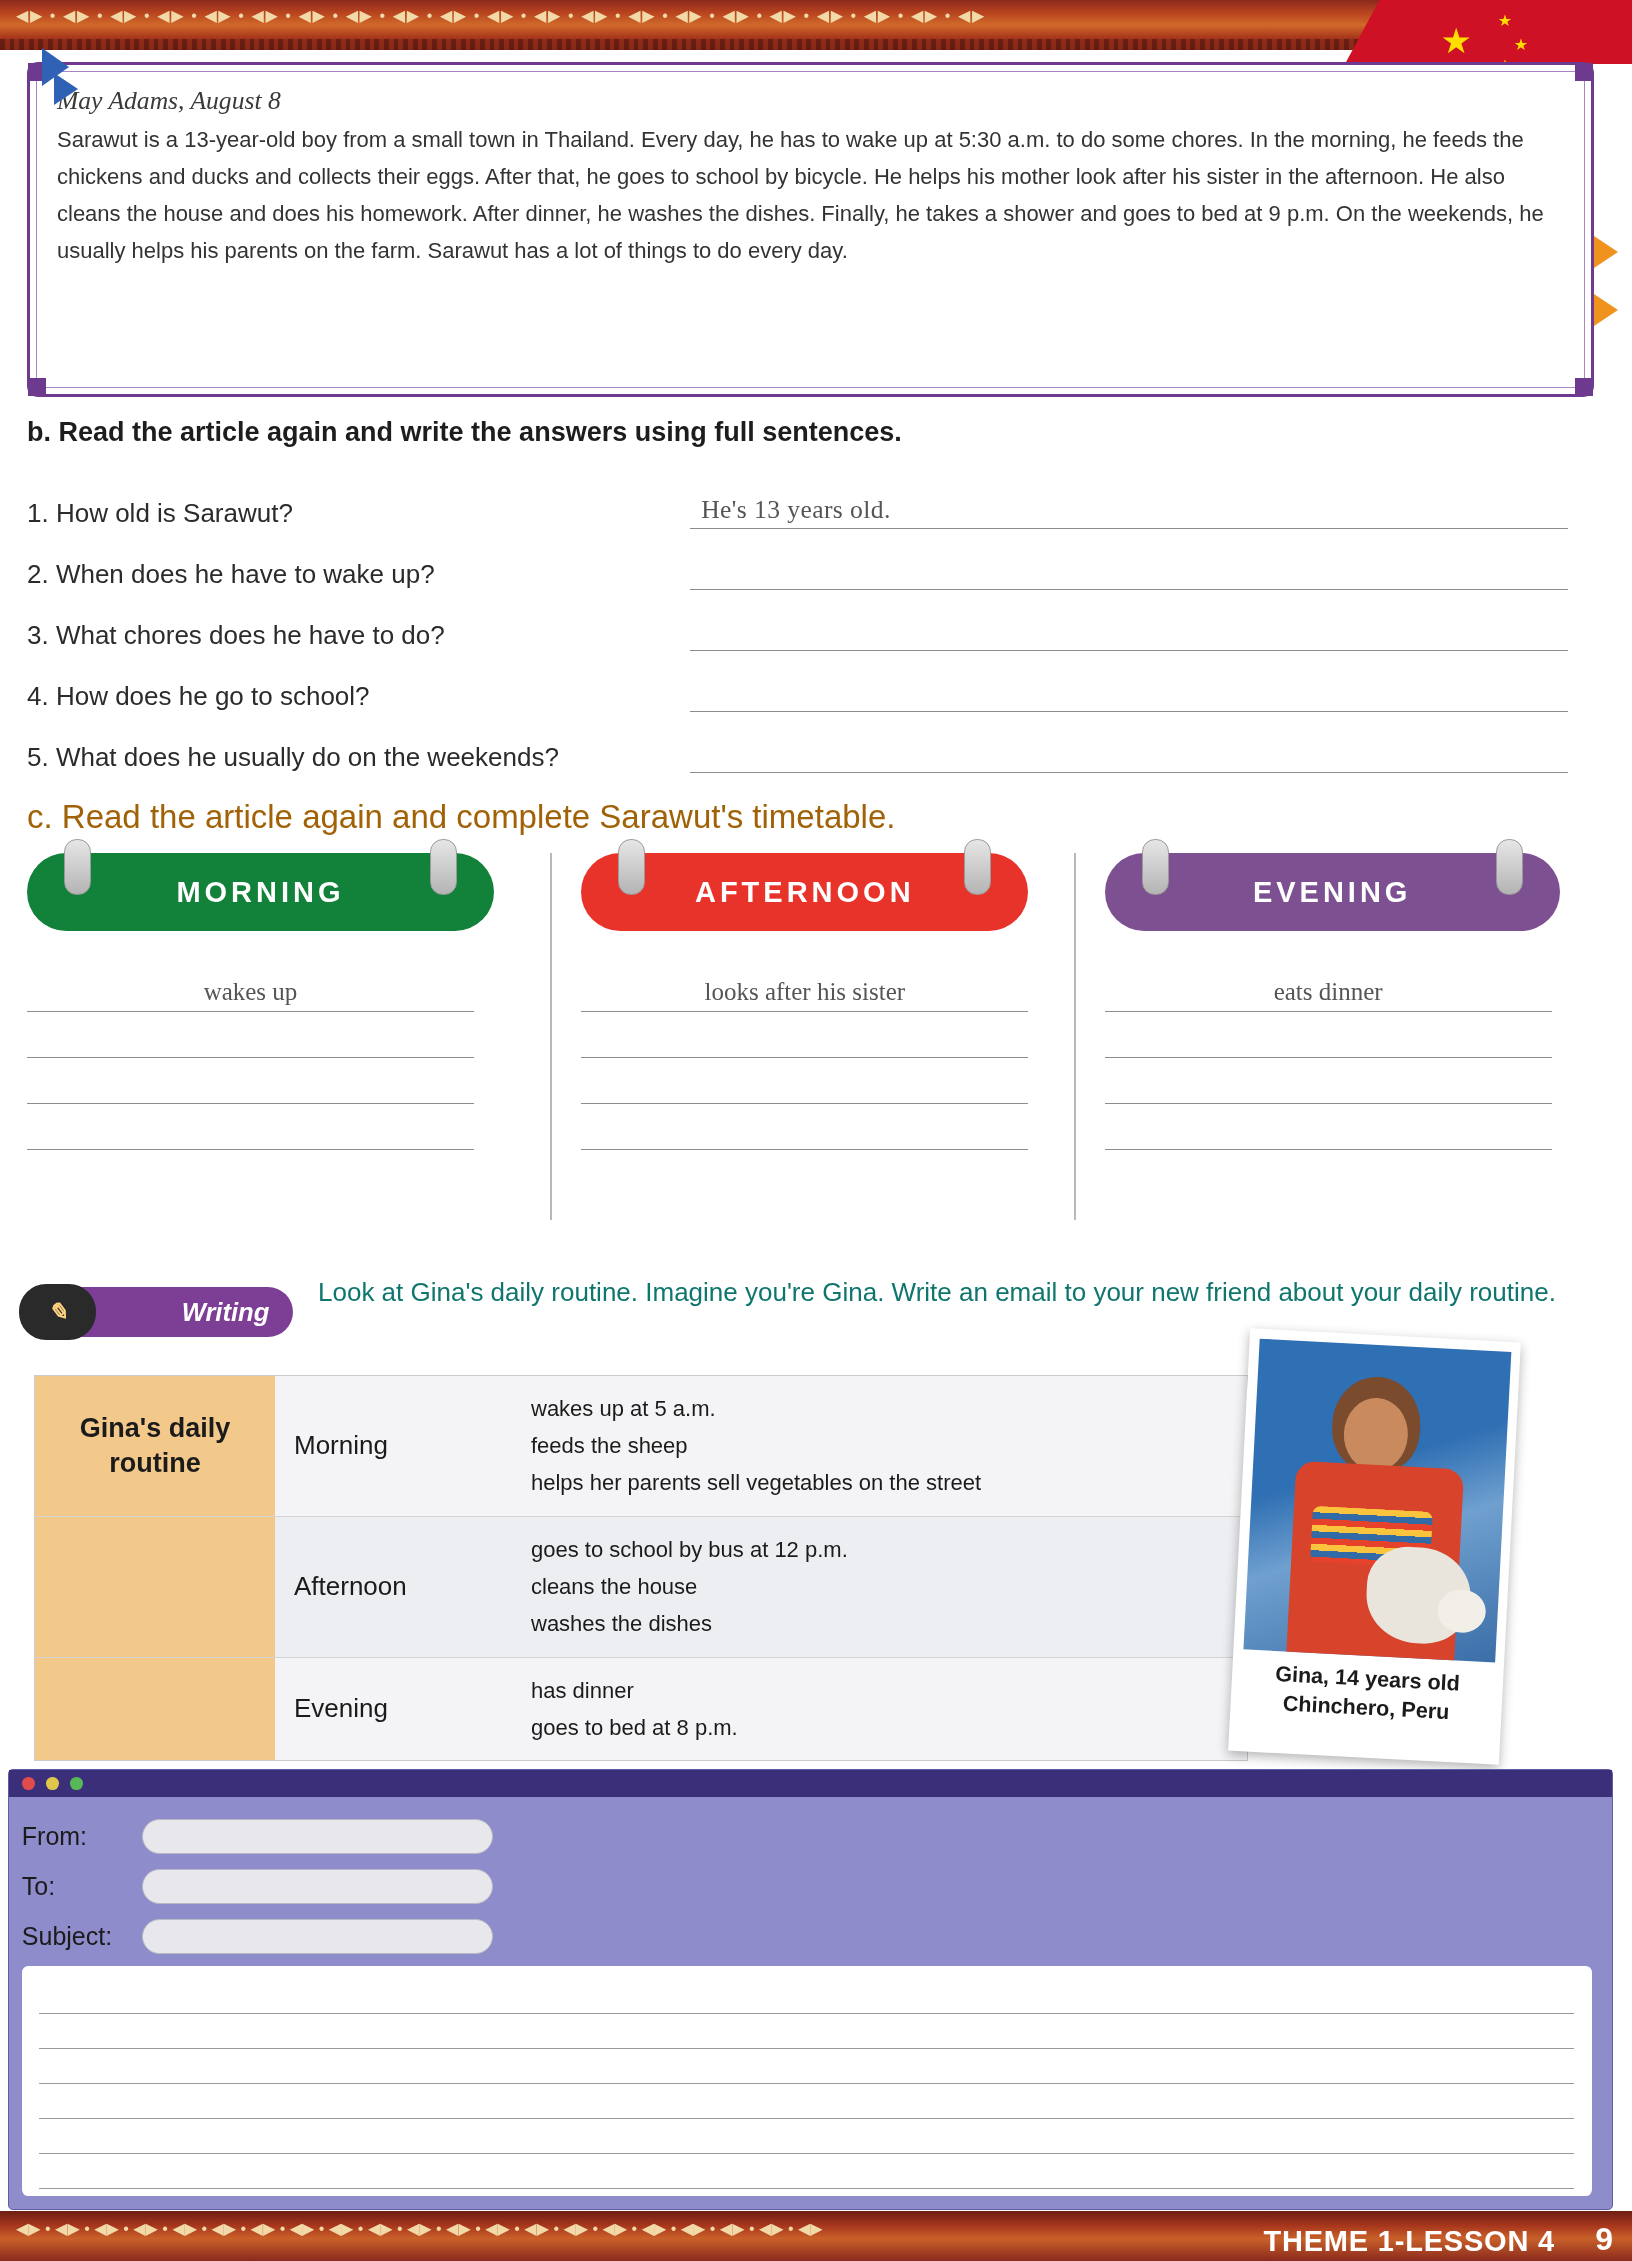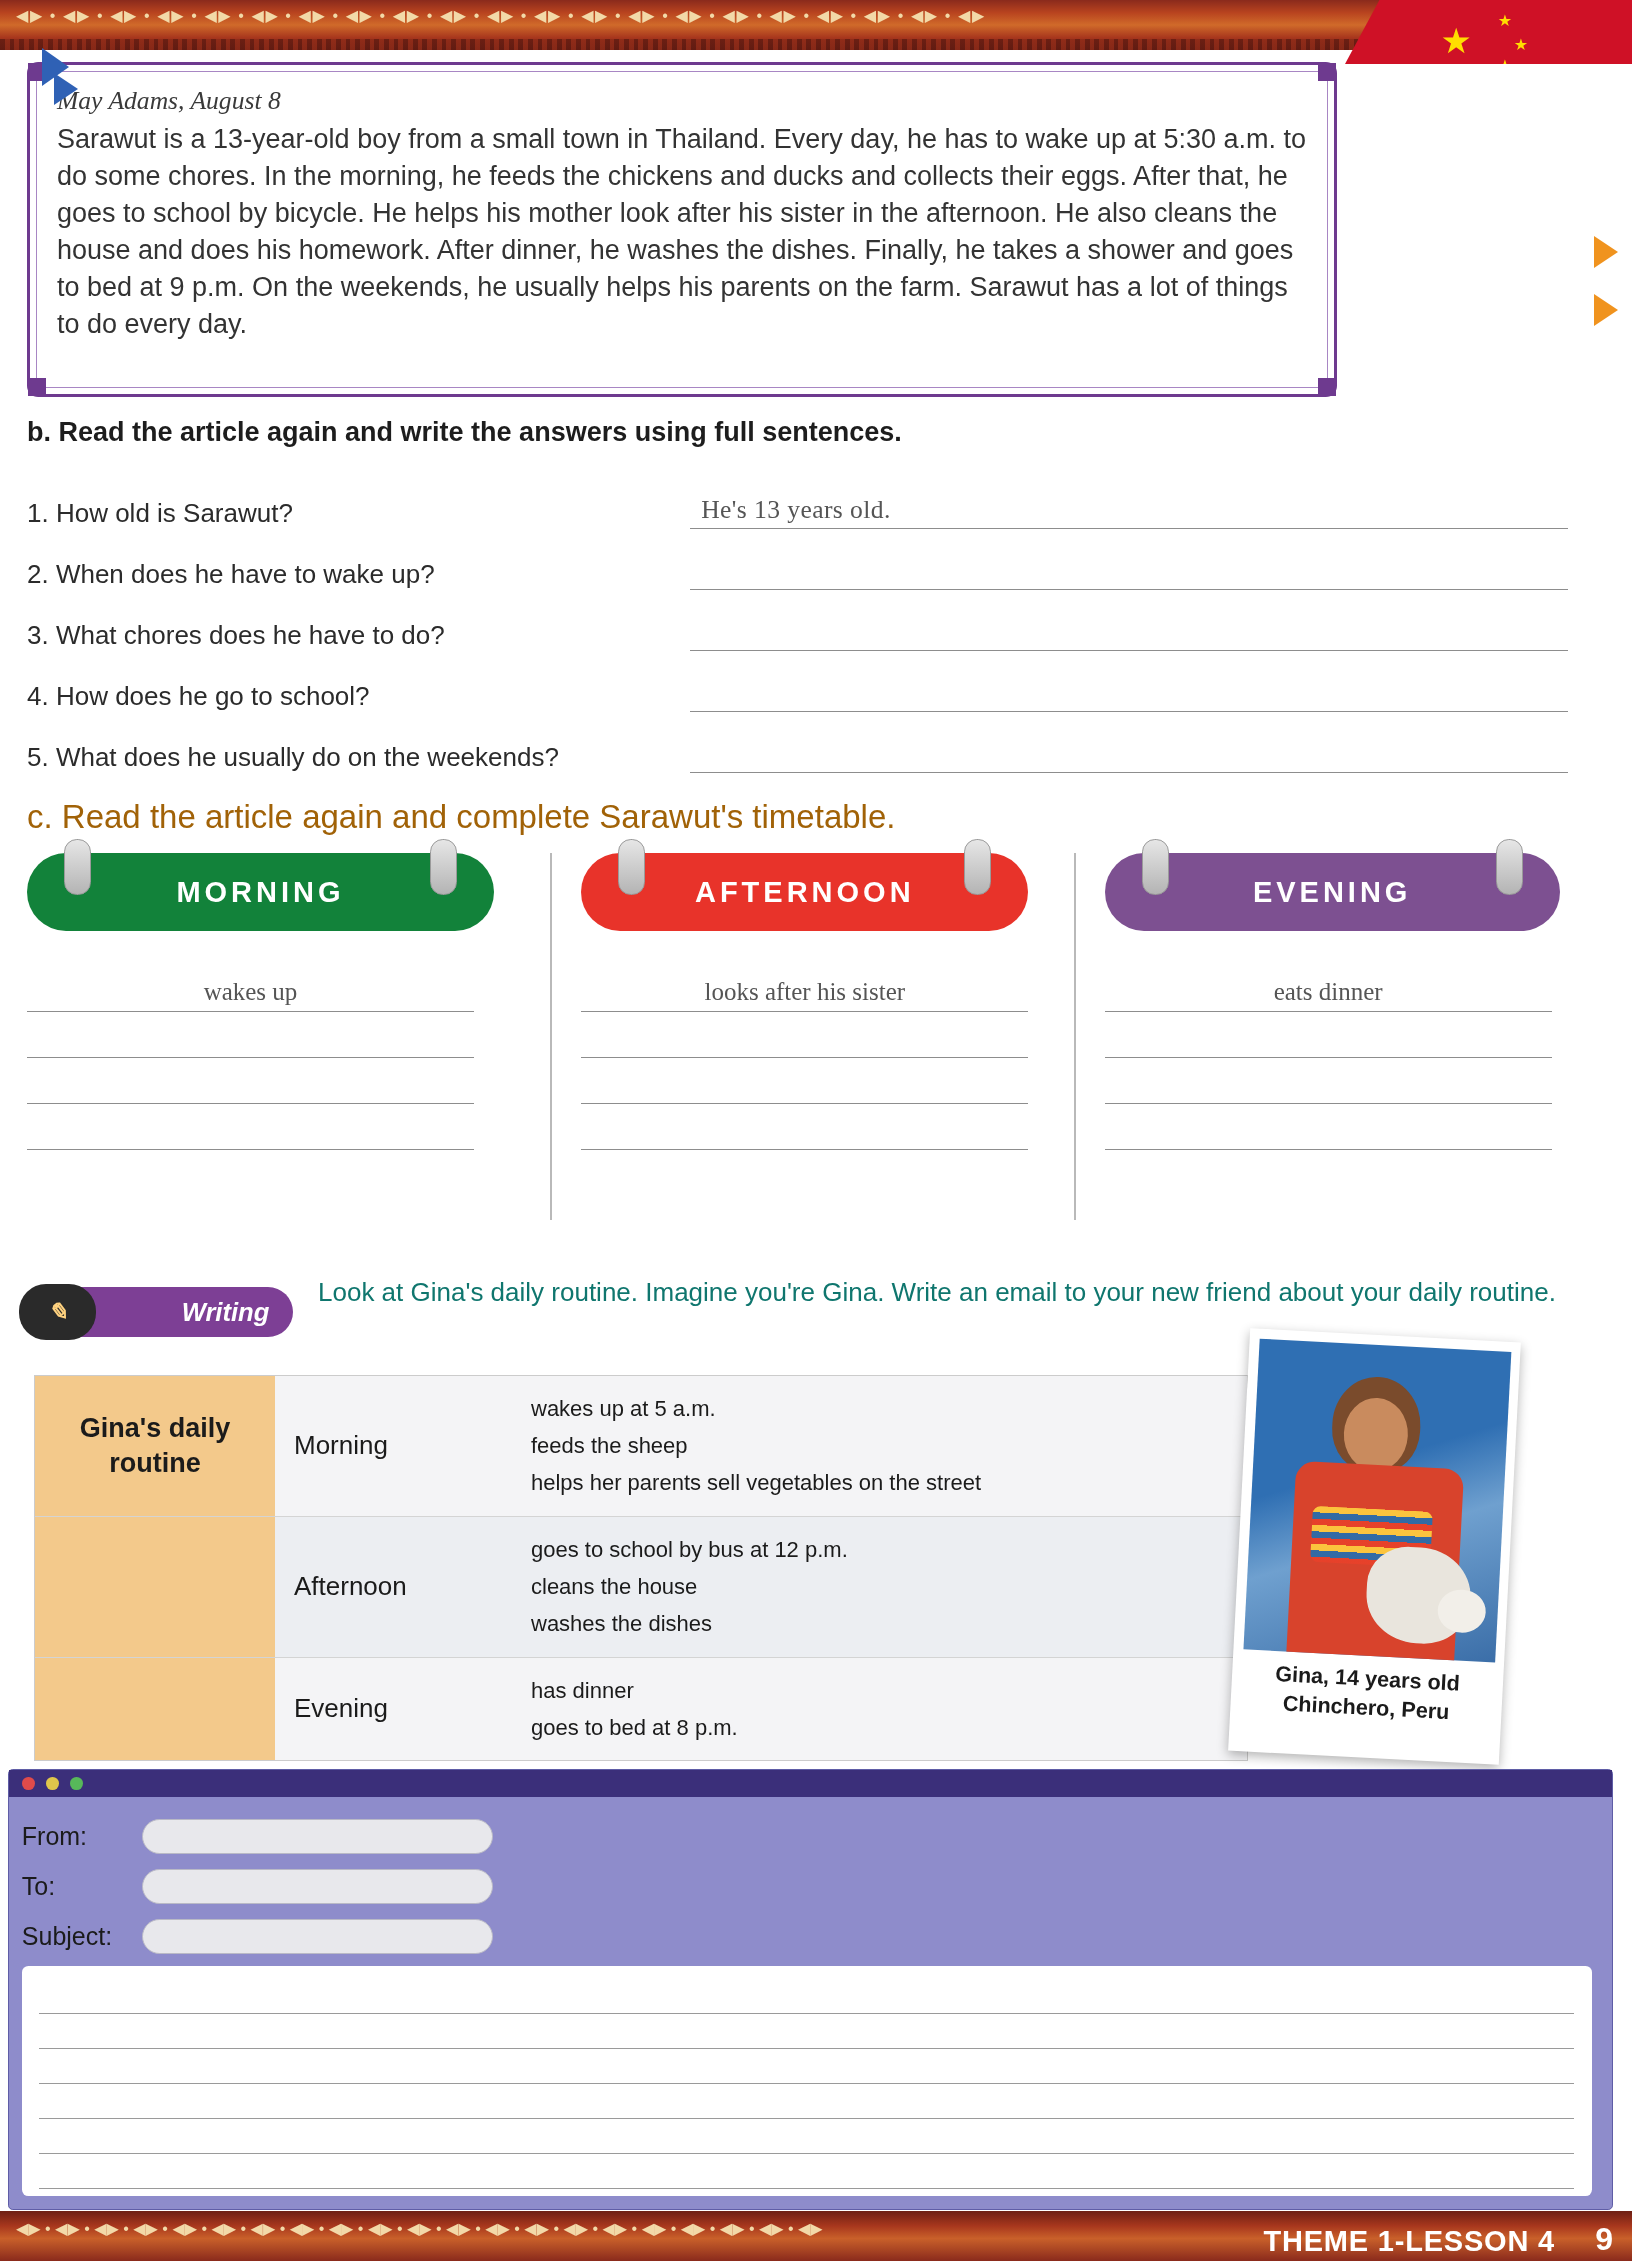--- a/index.html
+++ b/index.html
@@ -35,39 +35,39 @@
     clip-path: polygon(12% 0, 100% 0, 100% 100%, 0 100%);
   }
   .flag .star { position:absolute; color:#ffde00; font-size:24px; }
   .flag .s1 { top:21px; right:160px; font-size:35px; }
   .flag .s2 { top:11.2px; right:120px; font-size:16px; }
   .flag .s3 { top:35px; right:104px; font-size:16px; }
   .flag .s4 { top:56px; right:120px; font-size:16px; }
 
   
   .reading-frame {
-    position:absolute; top:62px; left:27px; width:1310px; height:335px;
+    position:absolute; top:62px; left:27px; width:1567px; height:335px;
     border:3.2px solid #6e3a8f; border-radius:11.2px;
     background:#ffffff;
   }
   .reading-frame::before{
     content:""; position:absolute; inset:5.6px; border:1.6px solid #a886c4; border-radius:8px;
   }
   .corner-sq{ position:absolute; width:17.6px; height:17.6px; background:#6e3a8f; }
   .corner-sq.tl{ top:-1.6px; left:-1.6px; } .corner-sq.tr{ top:-1.6px; right:-1.6px;}
   .corner-sq.bl{ bottom:-1.6px; left:-1.6px;} .corner-sq.br{ bottom:-1.6px; right:-1.6px;}
   .tri { position:absolute; width:0;height:0; }
   .tri.blue-left{ top:48px; left:42px; border-top:19px solid transparent;border-bottom:19px solid transparent;border-left:27px solid #2f61b5; }
   .tri.blue-left2{ top:73px; left:54px; border-top:16px solid transparent;border-bottom:16px solid transparent;border-left:24px solid #2f61b5; }
   .tri.orange-r1{ top:236px; right:14.4px; border-top:16px solid transparent;border-bottom:16px solid transparent;border-left:24px solid #f0931e; }
   .tri.orange-r2{ top:294px; right:14.4px; border-top:16px solid transparent;border-bottom:16px solid transparent;border-left:24px solid #f0931e; }
 
   .reading-inner { position:absolute; inset:21px 27px; }
   .byline { font-family:"Liberation Serif", serif; font-style:italic; font-size:25.6px; color:#3a3a3a; margin-bottom:4.8px; }
-  .article { font-size:27px; line-height:37px; color:#333333; font-family:"Liberation Sans", sans-serif; }
+  .article { font-size:22px; line-height:37px; color:#333333; font-family:"Liberation Sans", sans-serif; }
 
   
   .sec-b-title { position:absolute; top:417px; left:27px; font-size:27px; font-weight:bold; color:#1d1d1d; }
   .qlist { position:absolute; top:468px; left:27px; width:1541px; }
   .qrow { display:flex; align-items:flex-end; height:61px; }
   .qnum { font-size:26px; color:#2b2b2b; width:663px; }
   .ansline { flex:1; border-bottom:1.6px solid #8d8d8d; height:37px; position:relative; }
   .ansline .hand {
     position:absolute; bottom:3.2px; left:11.2px;
     font-family:"Liberation Serif", serif; font-size:25.6px; color:#555; letter-spacing:0.4px;

